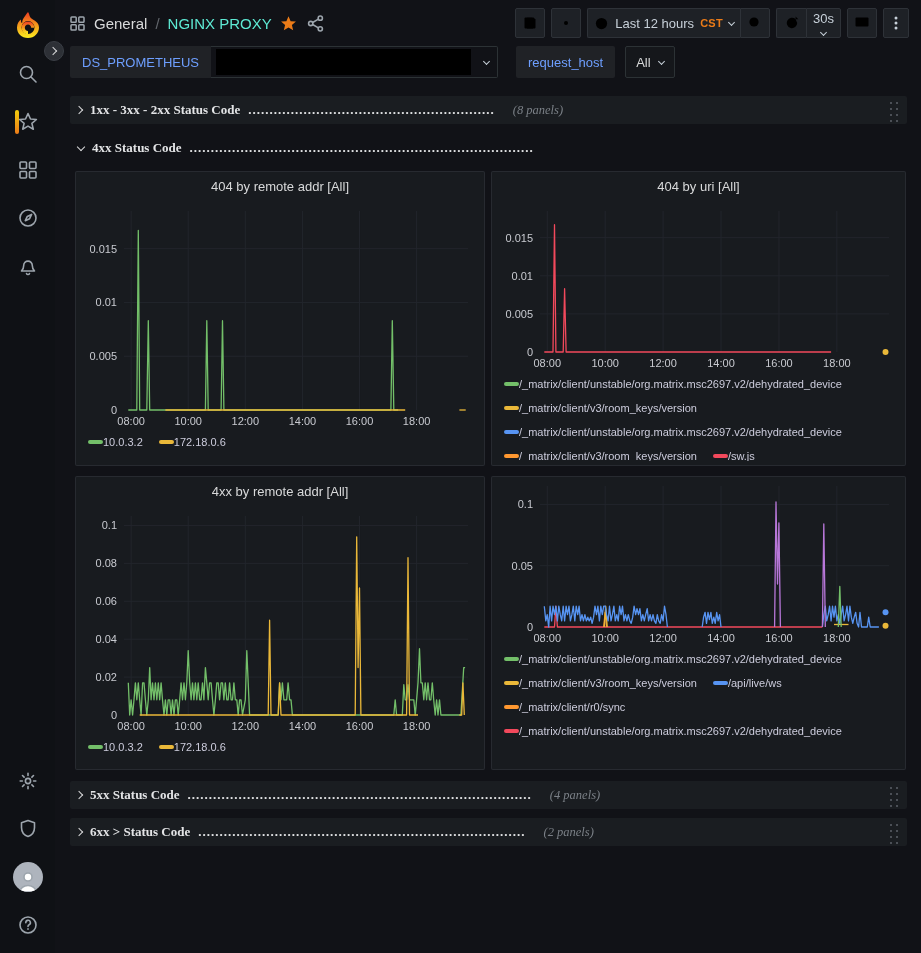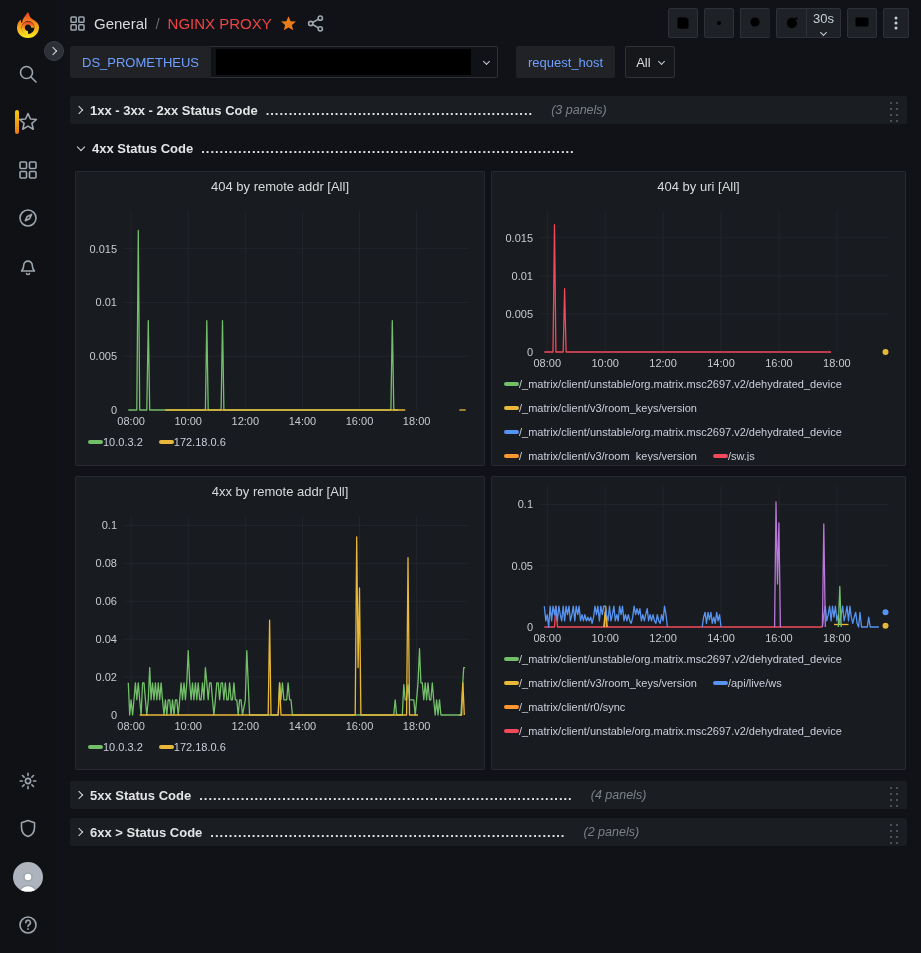--- a/index.html
+++ b/index.html
@@ -27,21 +27,21 @@
   .chev { width:6px; height:6px; border-right:1.6px solid #d8d9da; border-bottom:1.6px solid #d8d9da; }
   .chev-right { transform:rotate(-45deg); margin-left:-2px; }
   .chev-down  { transform:rotate(45deg); margin-top:-3px; }
 
   
   .main { margin-left:55px; width:866px; }
   .topbar { height:46px; display:flex; align-items:center; padding:0 12px 0 14px; gap:8px; }
   .crumb { display:flex; align-items:center; gap:8px; cursor:pointer; }
   .crumb-section { font-size:15px; color:#d8d9da; }
   .crumb-div { color:#63676d; font-size:15px; }
-  .crumb-page { font-size:15px; color:#ef4444; font-weight:500; }
+  .crumb-page { font-size:15px; color:#5eead4; font-weight:500; }
   .tb-right { margin-left:auto; display:flex; align-items:center; gap:6px; }
   .tb-btn { height:30px; min-width:30px; padding:0 6px; background:#1e2126; border:1px solid #2e3238;
     border-radius:2px; display:flex; align-items:center; justify-content:center; gap:6px;
     color:#c7d0d9; cursor:pointer; font-size:13px; }
   .tb-group { display:flex; }
   .tb-group .tb-btn:first-child { border-radius:2px 0 0 2px; border-right:none; }
   .tb-group .tb-btn:last-child { border-radius:0 2px 2px 0;flex-direction:column; }
   .cst { color:#eb7b18; font-size:11px; font-weight:700; letter-spacing:.3px; }
   .chev-sm { width:5px; height:5px; border-right:1.4px solid #c7d0d9; border-bottom:1.4px solid #c7d0d9;
     transform:rotate(45deg); margin-top:-2px; }
@@ -54,21 +54,21 @@
   .var-value { height:32px; background:#111217; border:1px solid #2c3235; border-left:none;
     display:flex; align-items:center; border-radius:0 2px 2px 0; cursor:pointer; }
   .redacted { width:255px; height:26px; background:#000; margin:0 4px 0 5px; }
   .var-chevzone { width:22px; display:flex; justify-content:center; }
   .var-select { height:32px; background:#15171b; border:1px solid #2c3235; border-radius:2px;
     display:flex; align-items:center; gap:8px; padding:11px 10px; font-size:13px; color:#d8d9da; cursor:pointer; }
 
   
   .dash { padding:0 14px 0 15px; }
   .dash-row { height:28px; display:flex; align-items:center; padding:0 8px; gap:8px; cursor:pointer;
-    border-radius:2px; }
+    border-radius:2px;font-family:Liberation Serif, serif; }
   .dash-row.collapsed { background:#1a1d21; }
   .row-title { font-size:13px; font-weight:700; color:#e3e4e6; white-space:nowrap; }
   .row-dots { font-size:13px; font-weight:700; color:#e3e4e6; letter-spacing:1px; overflow:hidden;
     white-space:nowrap; max-width:480px; }
   .row-count { font-size:12.5px; font-style:italic; color:#7b8087; margin-left:10px; white-space:nowrap; }
   .row-handle { margin-left:auto; width:12px; height:23px; cursor:grab;
     background-image:radial-gradient(#4b4f56 1.2px, transparent 1.4px); background-size:6px 6px;
     background-position:1px 1px; }
   #row-1 { margin-bottom:10px; }
   #row-4xx { margin-bottom:9px;align-items:center; }
@@ -227,20 +227,29 @@
           </svg>
       </div>
       <div class="tb-btn">
         <svg width="16" height="16" viewBox="0 0 16 16">
             <circle cx="8" cy="8" r="2"></circle>
             <path d="M8 2v1.8M8 12.2V14M2 8h1.8M12.2 8H14M3.8 3.8l1.3 1.3M10.9 10.9l1.3 1.3M12.2 3.8l-1.3 1.3M5.1 10.9l-1.3 1.3"></path>
           </svg>
       </div>
       <div class="tb-group">
         <div class="tb-btn">
+          <svg width="15" height="15" viewBox="0 0 16 16">
+              <circle cx="8" cy="8" r="6"></circle>
+              <path d="M8 4.5V8l2.3 1.4"></path>
+            </svg>
+          <span>Last 12 hours</span>
+          <span class="cst">CST</span>
+          <span class="chev-sm"></span>
+        </div>
+        <div class="tb-btn">
           <svg width="16" height="16" viewBox="0 0 16 16">
               <circle cx="7" cy="7" r="4.6"></circle>
               <path d="M10.4 10.4L14 14M5 7h4"></path>
             </svg>
         </div>
       </div>
       <div class="tb-group">
         <div class="tb-btn">
           <svg width="16" height="16" viewBox="0 0 16 16">
               <path d="M13.2 8A5.2 5.2 0 1 1 11.5 4.1"></path>
@@ -286,21 +295,21 @@
       <span class="chev-sm"></span>
     </span>
   </div>
 
   <div class="dash">
 
     <div class="dash-row collapsed" id="row-1">
       <span class="chev chev-right"></span>
       <span class="row-title">1xx - 3xx - 2xx Status Code</span>
       <span class="row-dots">..........................................................</span>
-      <span class="row-count">(3 panels)</span>
+      <span class="row-count">(8 panels)</span>
       <span class="row-handle"></span>
     </div>
 
     <div class="dash-row" id="row-4xx">
       <span class="chev chev-down"></span>
       <span class="row-title">4xx Status Code</span>
       <span class="row-dots">.................................................................................</span>
     </div>
 
     <div class="panel-grid">

